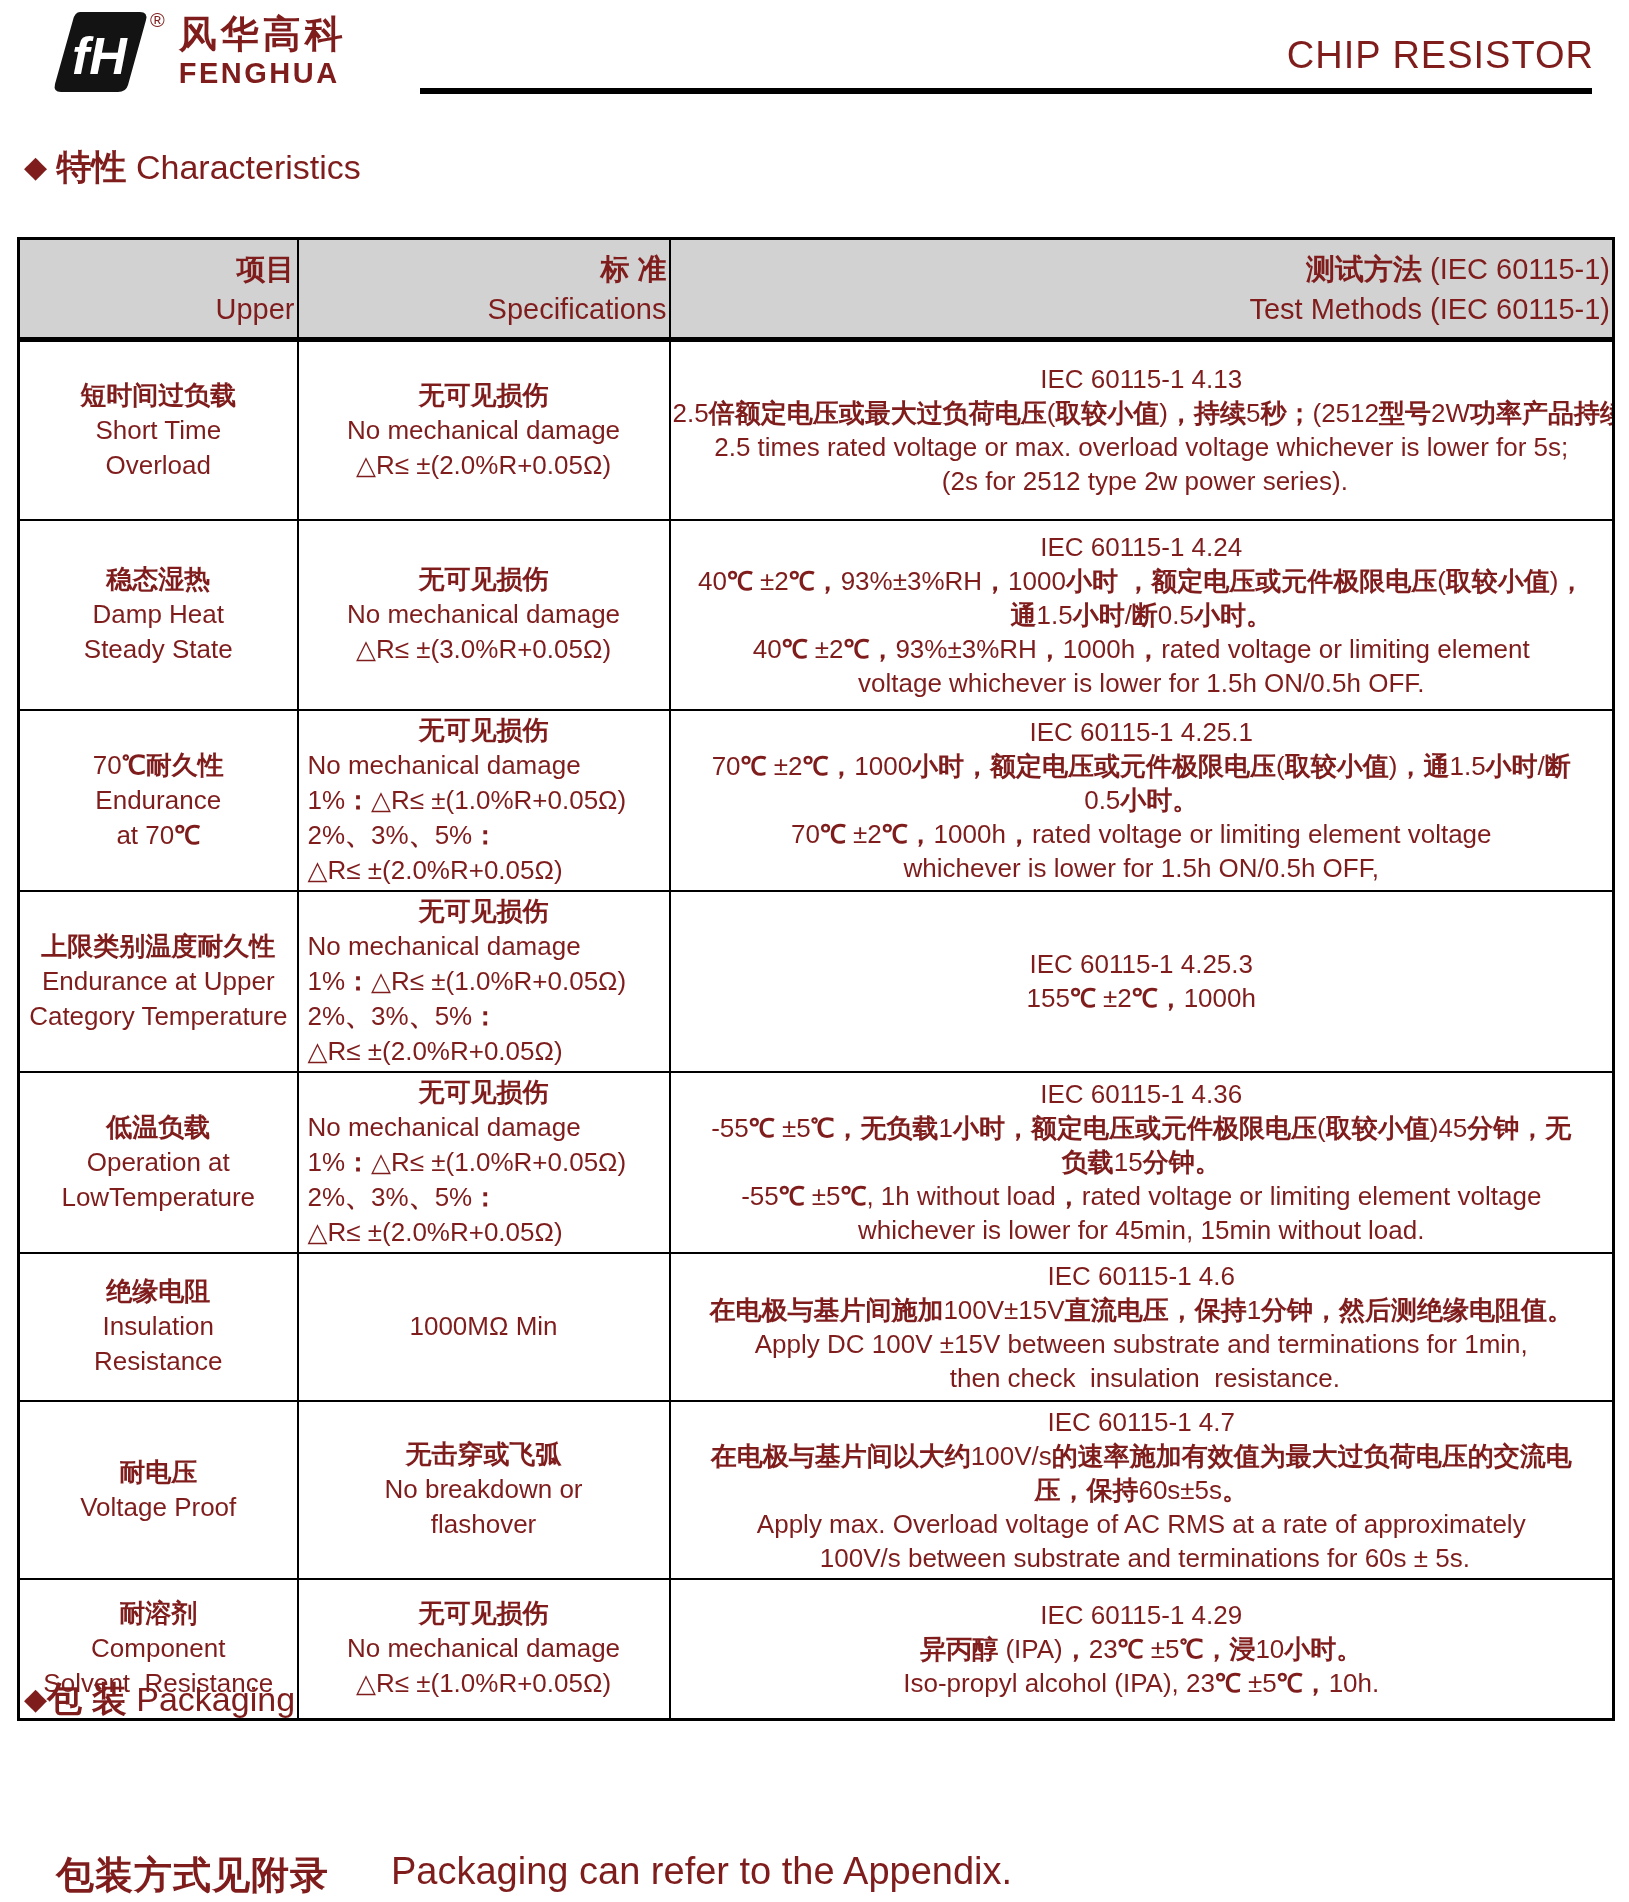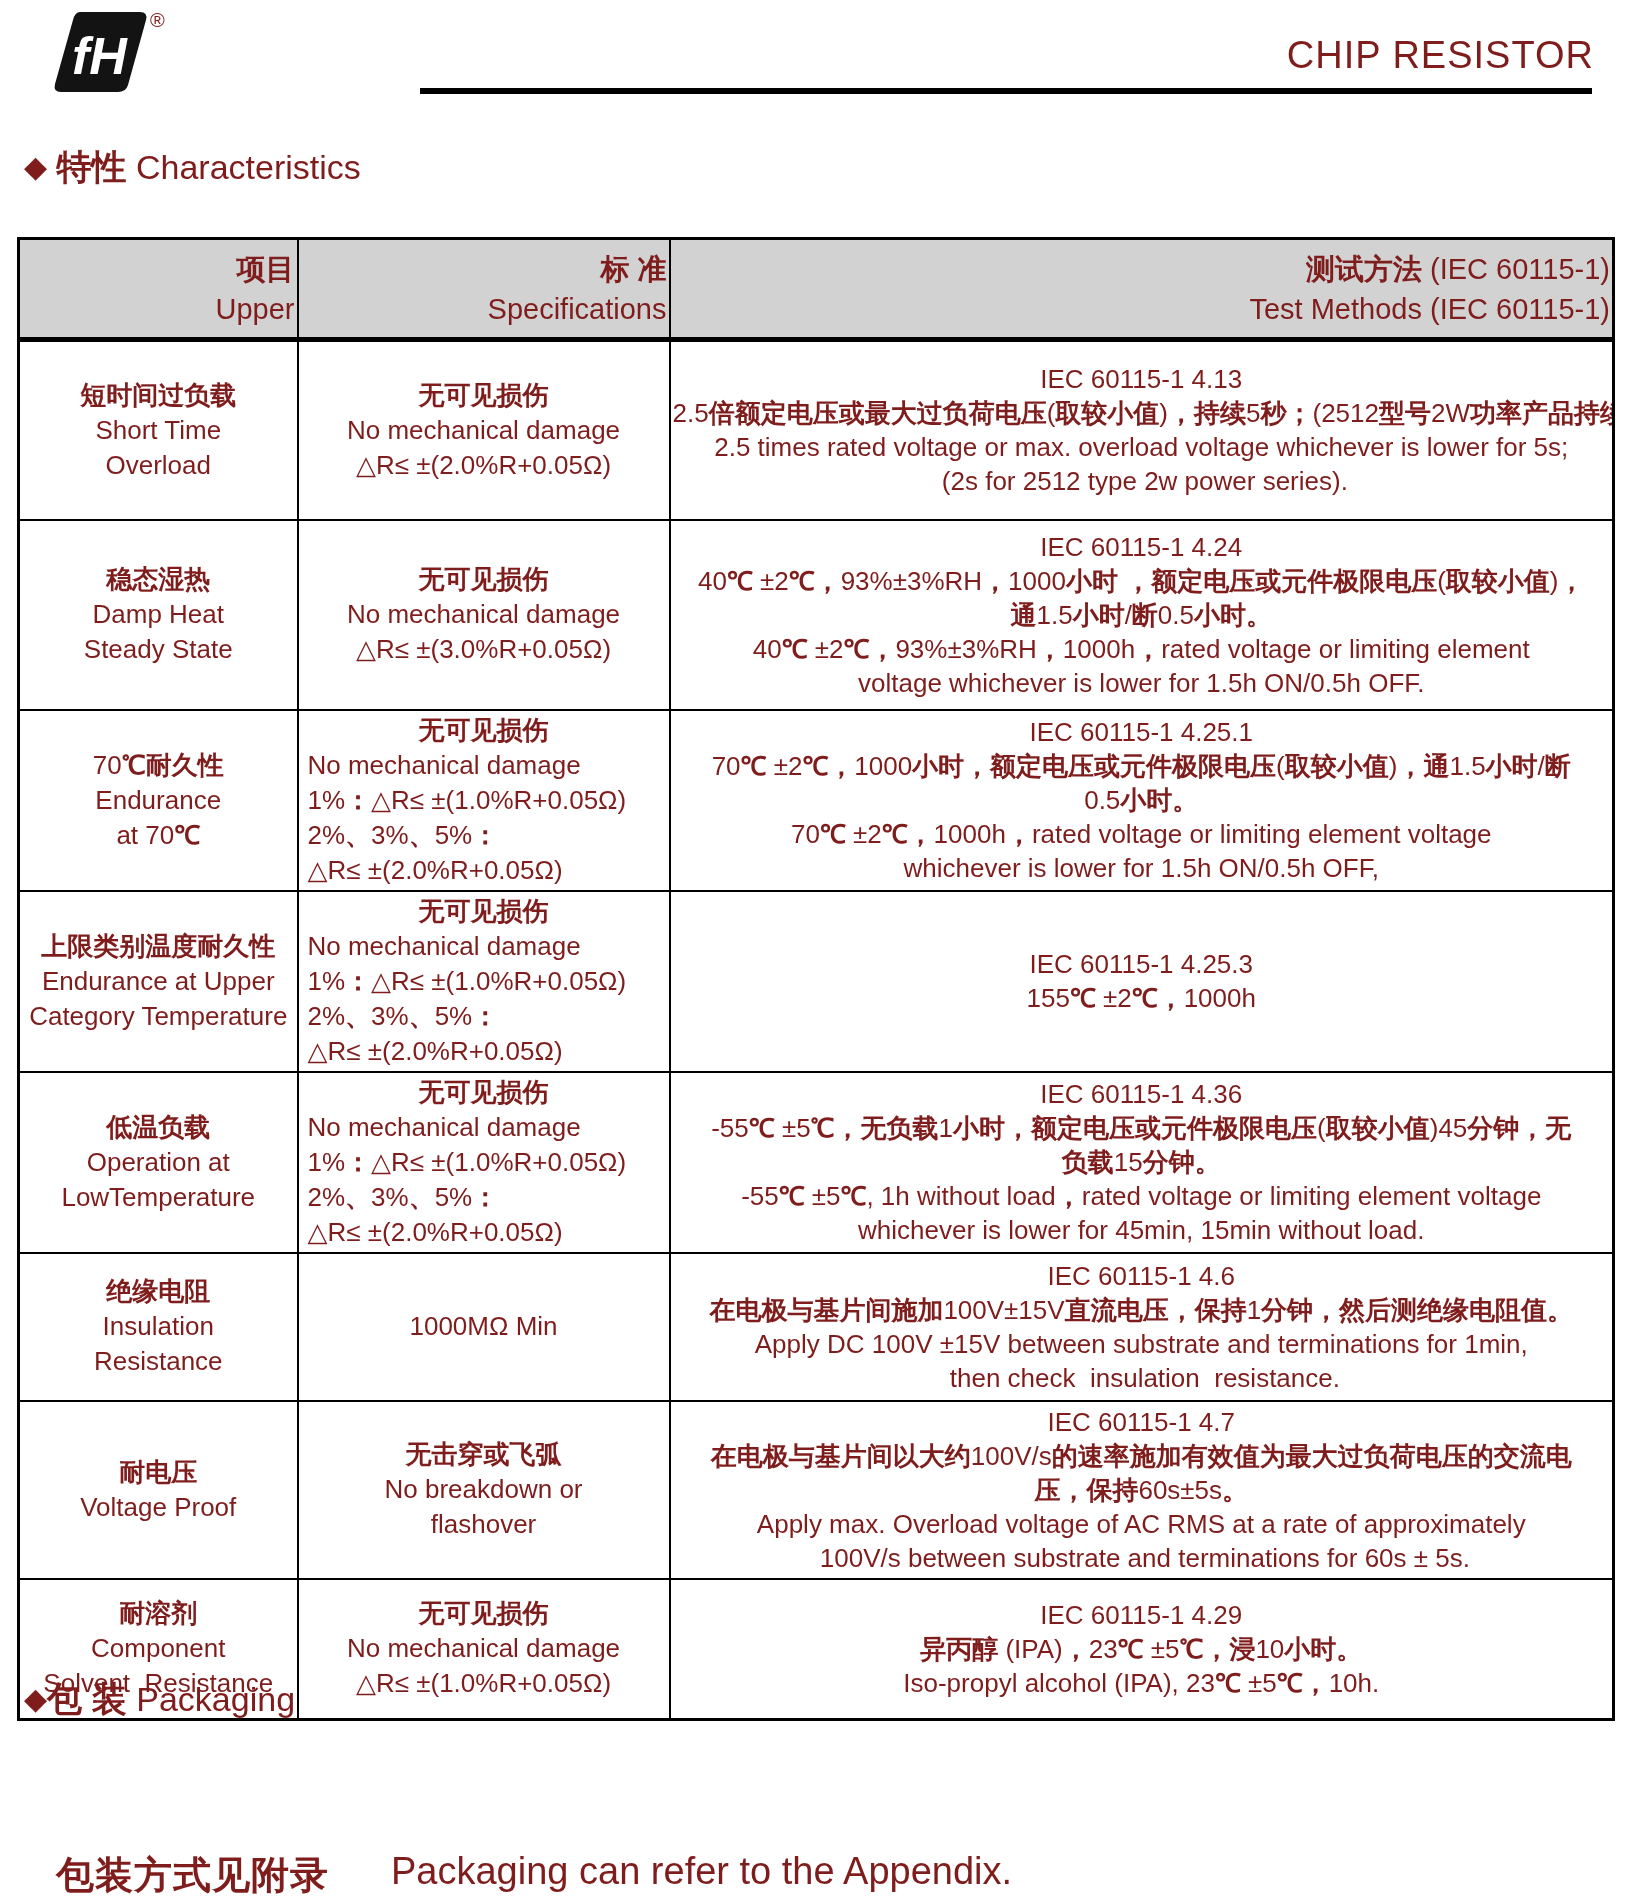--- a/index.html
+++ b/index.html
@@ -59,20 +59,24 @@
 <body>
 
 <div class="page">
 
   <div class="logo-wrap">
     <svg class="logo-mark" width="96" height="84" viewBox="0 0 96 84">
       <path d="M28 2 H88 Q96 2 94 10 L76 75 Q74 82 66 82 H9 Q1 82 3 74 L21 10 Q23 2 28 2 Z" fill="#131313"></path>
       <text x="20" y="64" font-size="52" font-style="italic" font-weight="bold" fill="#ffffff">fH</text>
     </svg>
     <span class="reg-mark">®</span>
+    <div class="brand">
+      <div class="brand-cn">风华高科</div>
+      <div class="brand-en">FENGHUA</div>
+    </div>
   </div>
   <div class="doc-title">CHIP RESISTOR</div>
   <div class="header-rule"></div>
 
   <div class="sec-title" id="sec-characteristics">
     <span class="marker">◆</span>
     <span class="t-cn">特性</span>
     <span class="t-en">Characteristics</span>
   </div>
 

